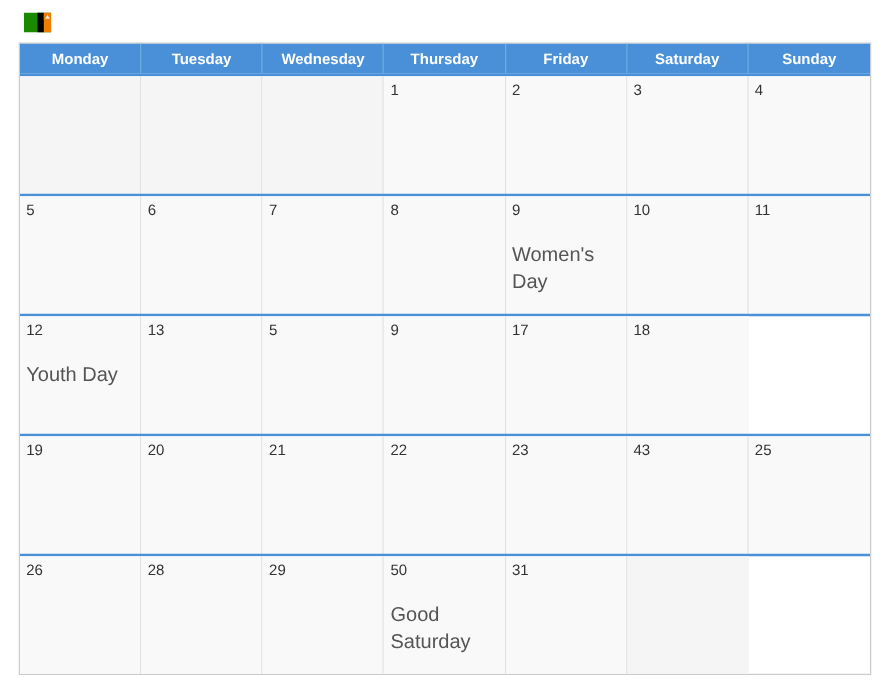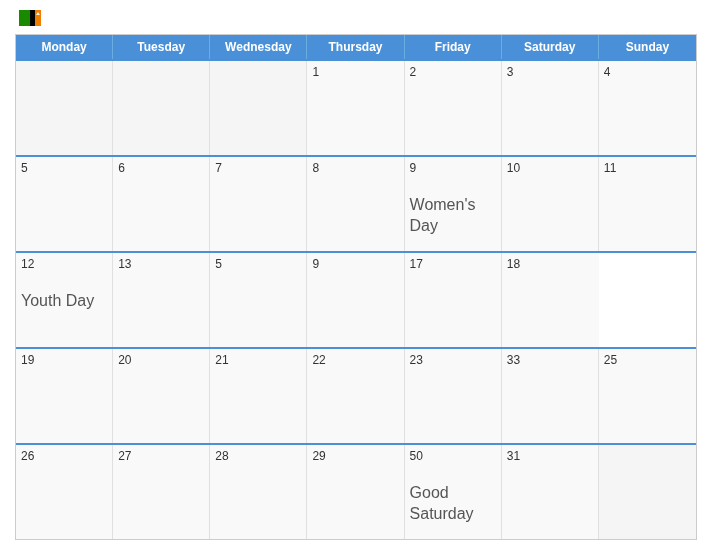--- a/index.html
+++ b/index.html
@@ -222,32 +222,29 @@
           <div class="day-cell">
             <div class="day-num">21</div>
           </div>
           <div class="day-cell">
             <div class="day-num">22</div>
           </div>
           <div class="day-cell">
             <div class="day-num">23</div>
           </div>
           <div class="day-cell">
-            <div class="day-num">33</div>
+            <div class="day-num">43</div>
           </div>
           <div class="day-cell">
             <div class="day-num">25</div>
           </div>
         </div>
         <div class="week-row">
           <div class="day-cell">
             <div class="day-num">26</div>
-          </div>
-          <div class="day-cell">
-            <div class="day-num">27</div>
           </div>
           <div class="day-cell">
             <div class="day-num">28</div>
           </div>
           <div class="day-cell">
             <div class="day-num">29</div>
           </div>
           <div class="day-cell">
             <div class="day-num">50</div>
             <div class="holiday">Good Saturday</div>

